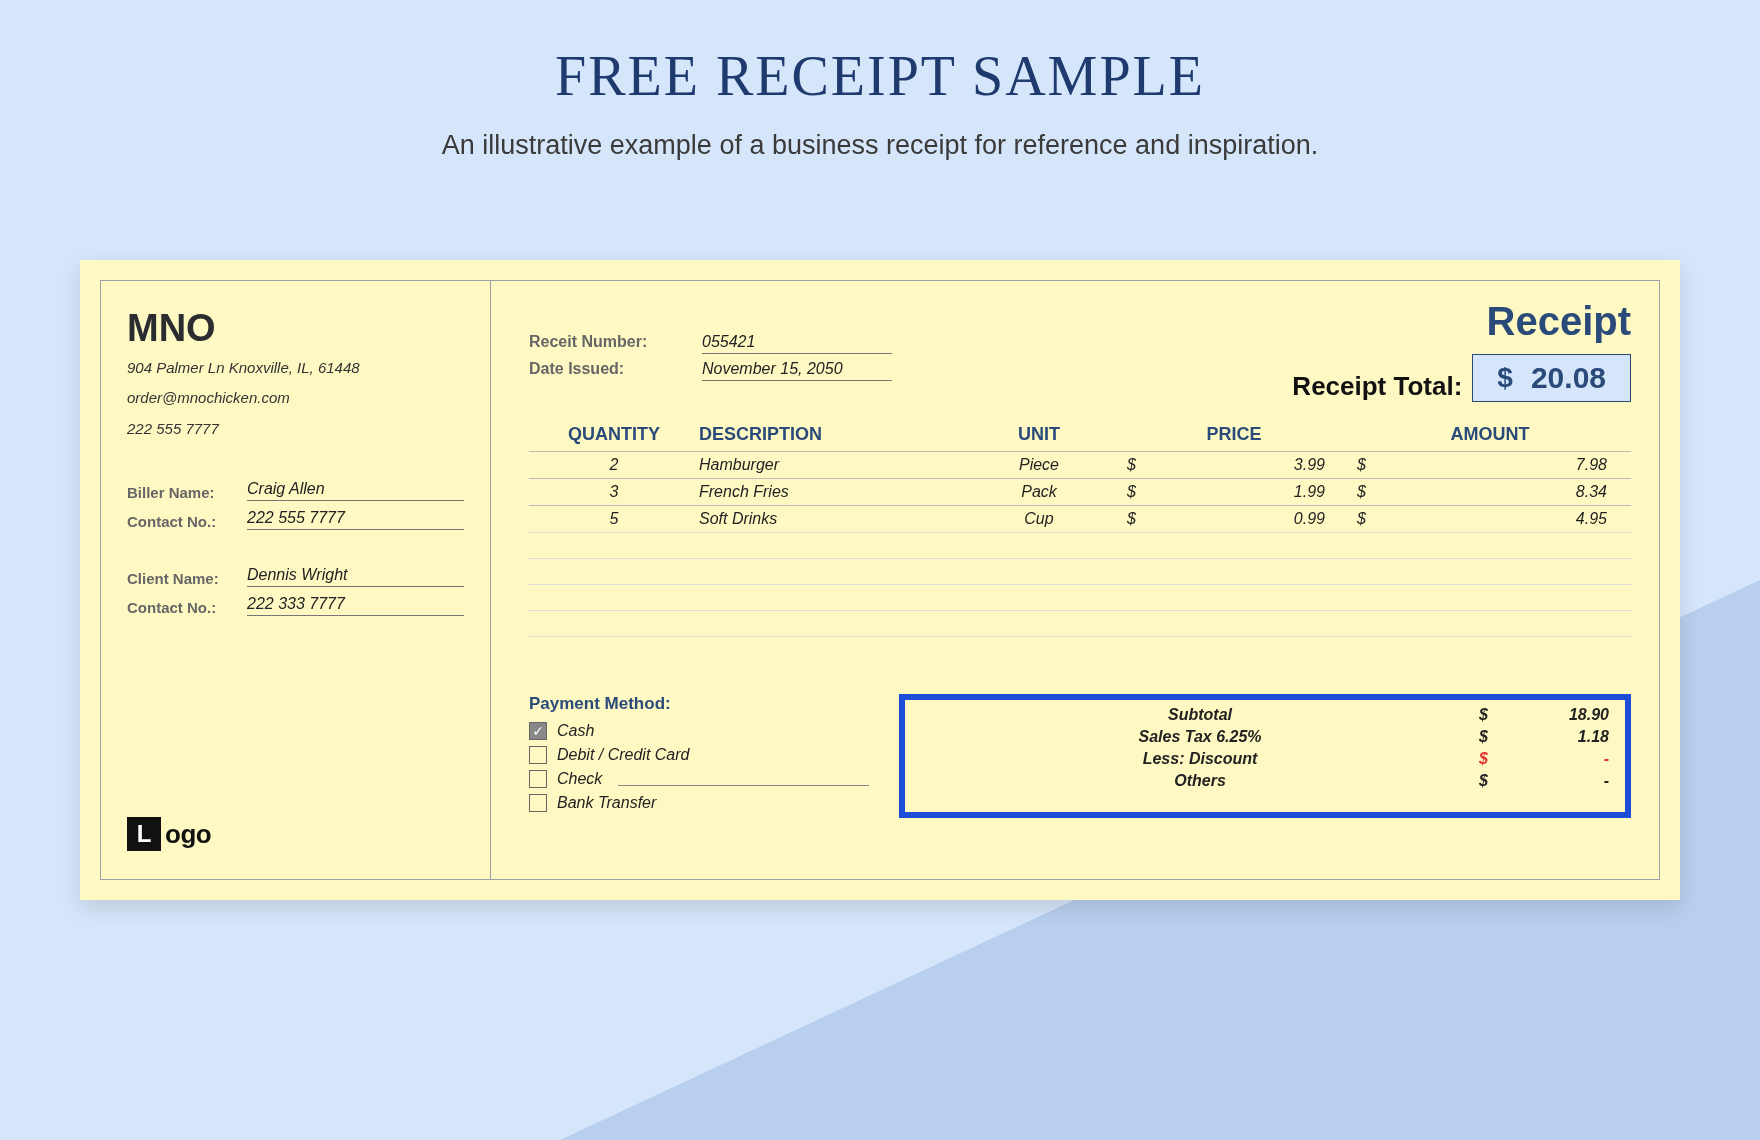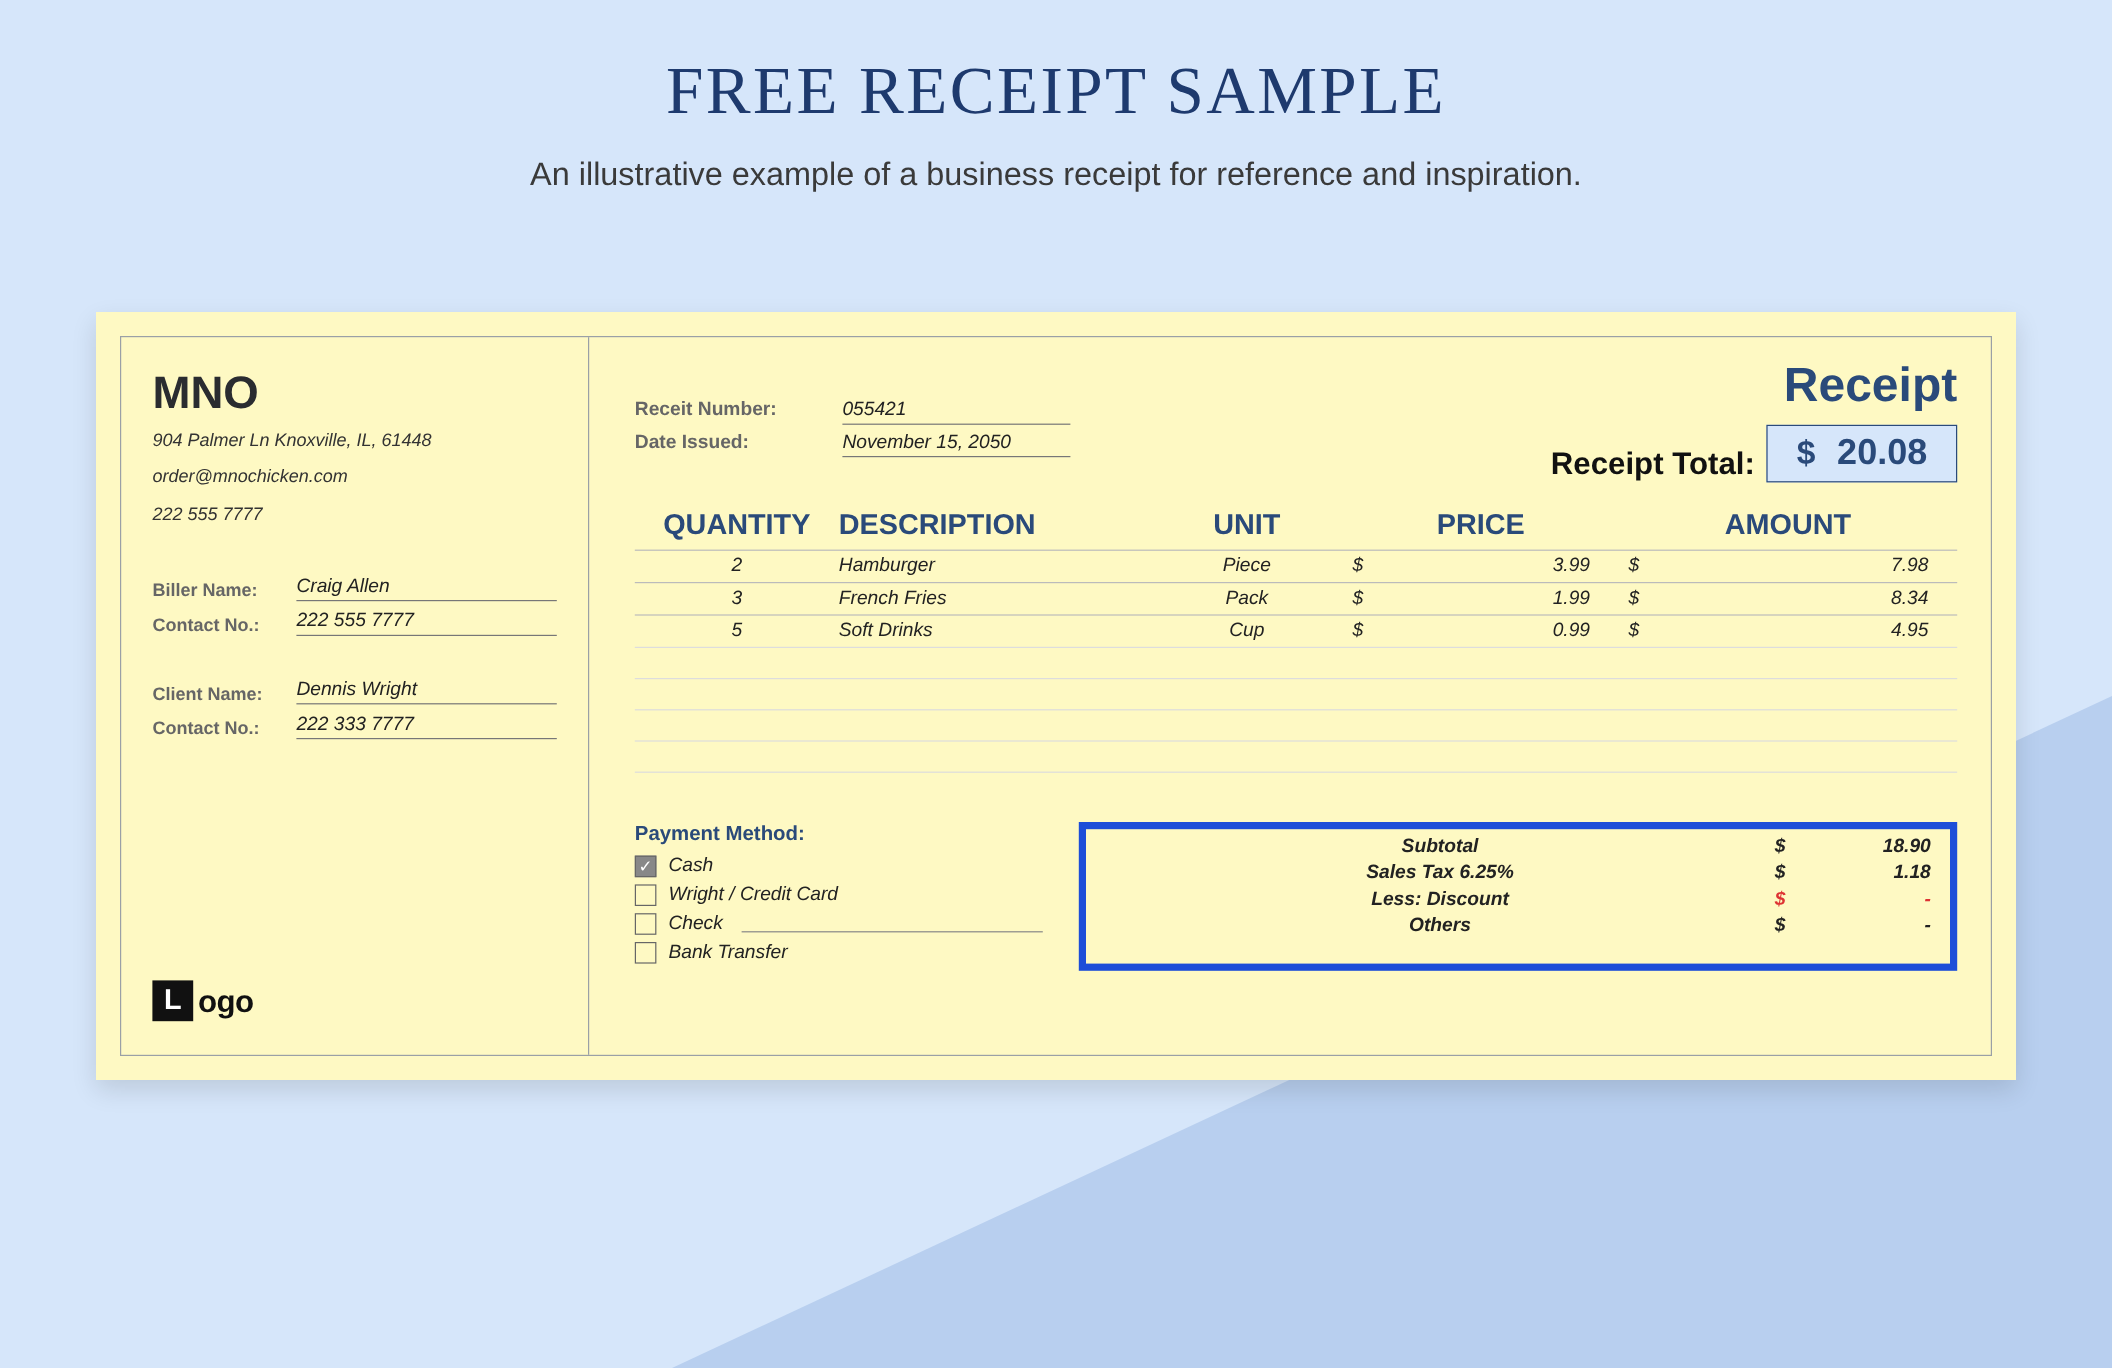--- a/index.html
+++ b/index.html
@@ -70,33 +70,33 @@
 .meta-row { display:flex; gap:18px; margin-bottom:6px; }
 .meta-label { width:155px; font-size:16px; font-weight:700; color:#666; }
 .meta-val { width:190px; font-size:16px; font-style:italic; color:#222; border-bottom:1px solid #777; padding-bottom:2px; }
 .receipt-title { font-size:40px; font-weight:800; color:#2a4a7a; text-align:right; }
 .total-row { margin-top:10px; display:flex; align-items:flex-end; justify-content:flex-end; gap:10px; }
 .total-label { font-size:26px; font-weight:800; color:#111; }
 .total-box { display:flex; align-items:center; gap:18px; background:#d6e6fa; border:1px solid #2a4a7a; padding:6px 24px; }
 .total-currency { font-size:28px; font-weight:800; color:#2a4a7a; }
 .total-amount { font-size:30px; font-weight:800; color:#2a4a7a; }
 .table-wrap { margin-top:16px; }
-.thead { display:flex; font-size:24px; font-weight:800; color:#2a4a7a; text-align:center; padding:6px 0; }
+.thead { display:flex; font-size:18px; font-weight:800; color:#2a4a7a; text-align:center; padding:6px 0; }
 .col-qty { width:170px; }
 .col-desc { width:260px; text-align:left; }
 .col-unit { width:160px; }
 .col-price { width:230px; }
 .col-amount { flex:1; }
 .trow { display:flex; font-size:16px; font-style:italic; color:#222; border-top:1px solid #bbb; padding:4px 0; }
 .trow .col-qty { text-align:center; }
 .trow .col-unit { text-align:center;font-style:italic; }
 .trow .col-price { display:flex; justify-content:space-between; padding:0 24px 0 8px; }
 .trow .col-amount { display:flex; justify-content:space-between; padding:0 24px 0 8px; }
 .trow.empty { height:26px; border-top:1px solid #ddd; }
-.bottom-row { margin-top:16px; display:flex; gap:30px; }
+.bottom-row { margin-top:32px; display:flex; gap:30px; }
 .payment-methods { flex:0 0 340px; }
 .pm-title { font-size:17px; font-weight:800; color:#2a4a7a; margin-bottom:8px; }
 .pm-opt { display:flex; align-items:center; gap:10px; margin-bottom:6px; font-size:16px; font-style:italic; color:#222; }
 .chk { width:18px; height:18px; border:1.5px solid #666; display:flex; align-items:center; justify-content:center; }
 .chk.checked { background:#888; color:#fff; font-size:14px; font-style:normal; }
 .pm-line { flex:1; border-bottom:1px solid #888; margin-left:6px; height:14px; }
 .summary-box { flex:1; border:6px solid #1d4ed8; padding:4px 16px 6px; }
 .sum-row { display:flex; align-items:center; font-size:16px; font-style:italic; color:#222; padding:2px 0; }
 .sum-label { flex:1; text-align:center; font-weight:600; }
 .sum-cur { width:30px; font-weight:700; }
@@ -230,21 +230,21 @@
       <div class="bottom-row">
         <div class="payment-methods">
           <div class="pm-title">Payment Method:</div>
           <div id="pm-body">
               <div class="pm-opt">
                 <div class="chk checked">✓</div>
                 <span>Cash</span>
               </div>
               <div class="pm-opt">
                 <div class="chk"></div>
-                <span>Wright / Credit Card</span>
+                <span>Debit / Credit Card</span>
               </div>
               <div class="pm-opt">
                 <div class="chk"></div>
                 <span>Check</span>
                 <div class="pm-line"></div>
               </div>
               <div class="pm-opt">
                 <div class="chk"></div>
                 <span>Bank Transfer</span>
               </div>

